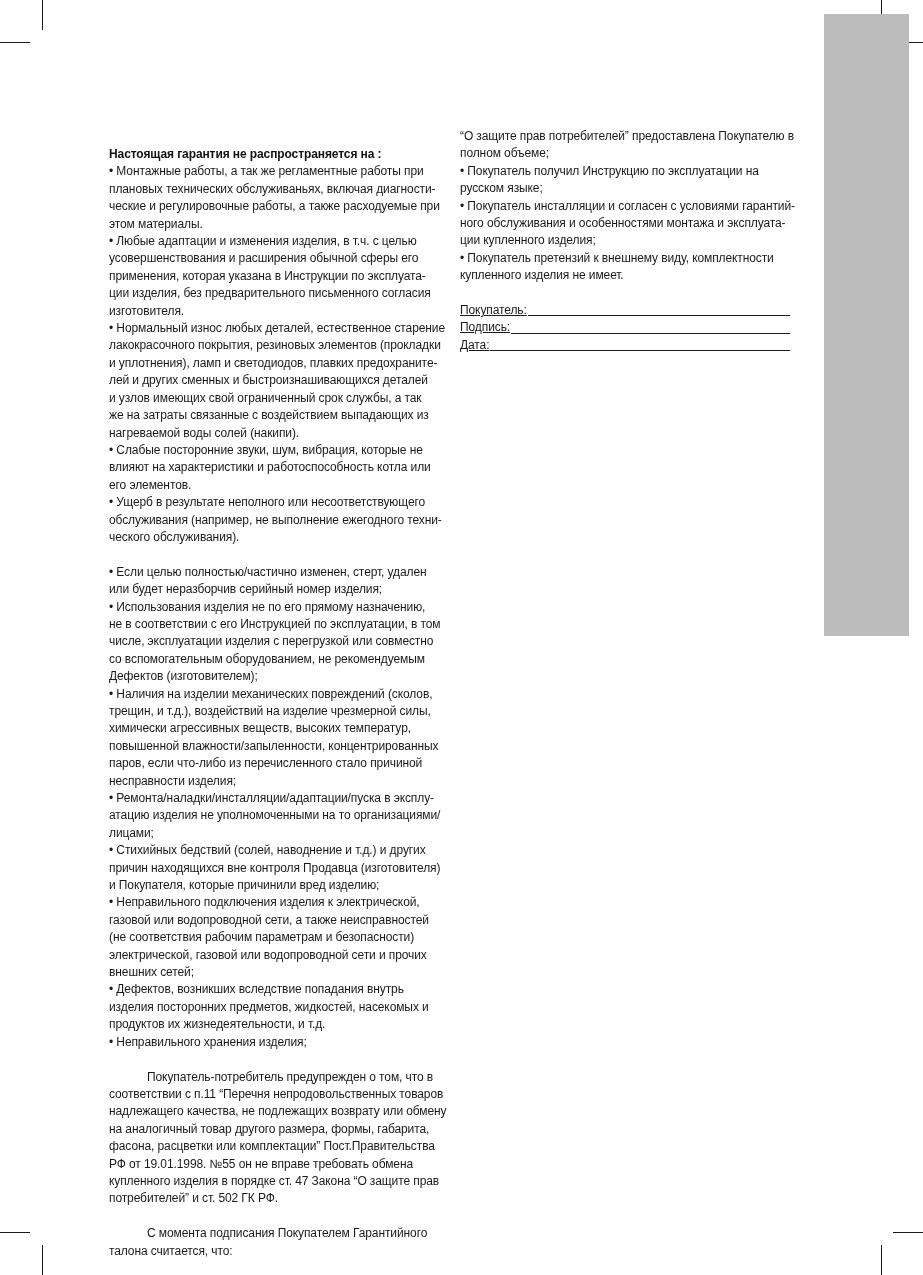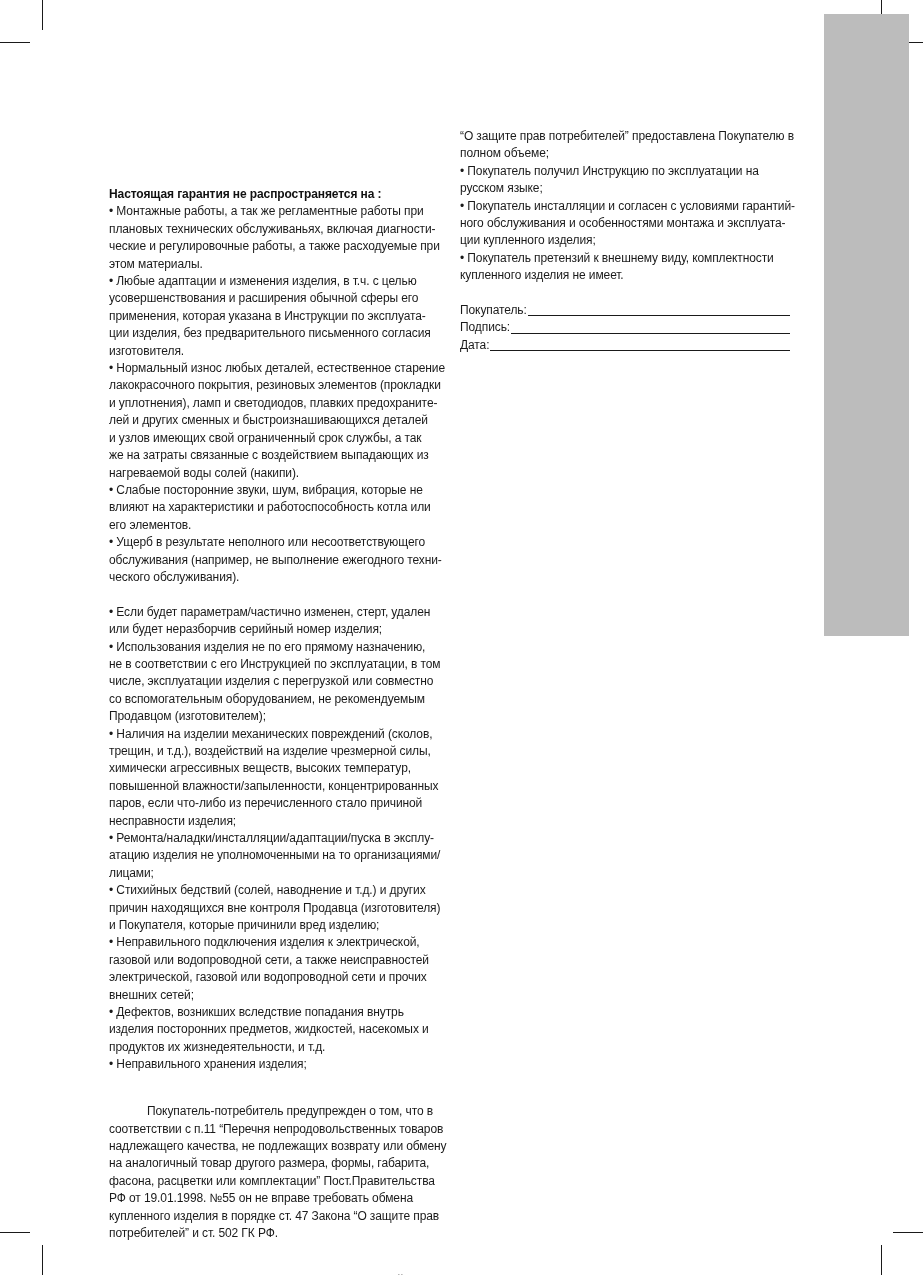--- a/index.html
+++ b/index.html
@@ -8,27 +8,27 @@
     background: #ffffff; color: #1a1a1a;
     font-family: "Liberation Sans", "DejaVu Sans", sans-serif;
   }
   .crop { position: absolute; background: #1a1a1a; }
   .crop.v { width: 1px; height: 30px; }
   .crop.h { height: 1px; width: 30px; }
   .side-tab { position: absolute; left: 824px; top: 14px; width: 85px; height: 622px; background: #bcbcbc; }
   .col { position: absolute; font-size: 12px; line-height: 17.4px; letter-spacing: -0.1px; }
   .col-left { left: 109px; top: 146px; width: 332px; }
   .col-right { left: 460px; top: 128px; width: 335px; }
-  .heading { font-weight: bold; color: #111; margin-top: 40px; }
+  .heading { font-weight: bold; color: #111; }
   .line { white-space: nowrap; }
   .blank { height: 17.4px; }
-  .indent { padding-left: 38px; margin-top: 12px; }
+  .indent { padding-left: 38px; }
   .field-row { display: flex; align-items: flex-end; white-space: nowrap; height: 17.4px; }
   .field-line { flex: 1; border-bottom: 1px solid #1a1a1a; margin-bottom: 3px; margin-left: 1px; }
-  .fields { width: 330px; }
+  .fields { width: 330px; text-decoration: underline; }
 </style>
 </head>
 <body>
 
 <div class="crop v" style="left:42px; top:0;"></div>
 <div class="crop h" style="left:0; top:42px;"></div>
 <div class="crop v" style="left:881px; top:0;"></div>
 <div class="crop h" style="left:893px; top:42px;"></div>
 <div class="crop h" style="left:0; top:1232px;"></div>
 <div class="crop v" style="left:42px; top:1245px;"></div>
@@ -58,41 +58,42 @@
     <div class="line">нагреваемой воды солей (накипи).</div>
     <div class="line">•  Слабые посторонние звуки, шум, вибрация, которые не</div>
     <div class="line">влияют на характеристики и работоспособность котла или</div>
     <div class="line">его элементов.</div>
     <div class="line">•  Ущерб в результате неполного или несоответствующего</div>
     <div class="line">обслуживания (например, не выполнение ежегодного техни-</div>
     <div class="line">ческого обслуживания).</div>
   </div>
   <div class="blank"></div>
   <div>
-    <div class="line">•  Если будет параметрам/частично изменен, стерт, удален</div>
+    <div class="line">•  Если целью полностью/частично изменен, стерт, удален</div>
     <div class="line">или будет неразборчив серийный номер изделия;</div>
     <div class="line">•  Использования изделия не по его прямому назначению,</div>
     <div class="line">не в соответствии с его Инструкцией по эксплуатации, в том</div>
     <div class="line">числе, эксплуатации изделия с перегрузкой или совместно</div>
     <div class="line">со вспомогательным оборудованием, не рекомендуемым</div>
-    <div class="line">Продавцом (изготовителем);</div>
+    <div class="line">Дефектов (изготовителем);</div>
     <div class="line">•  Наличия на изделии механических повреждений (сколов,</div>
     <div class="line">трещин, и т.д.), воздействий на изделие чрезмерной силы,</div>
     <div class="line">химически агрессивных веществ, высоких температур,</div>
     <div class="line">повышенной влажности/запыленности, концентрированных</div>
     <div class="line">паров, если что-либо из перечисленного стало причиной</div>
     <div class="line">несправности изделия;</div>
     <div class="line">•  Ремонта/наладки/инсталляции/адаптации/пуска в эксплу-</div>
     <div class="line">атацию изделия не уполномоченными на то организациями/</div>
     <div class="line">лицами;</div>
     <div class="line">•  Стихийных бедствий (солей, наводнение и т.д.) и других</div>
     <div class="line">причин находящихся вне контроля Продавца (изготовителя)</div>
     <div class="line">и Покупателя, которые причинили вред изделию;</div>
     <div class="line">•  Неправильного подключения изделия к электрической,</div>
     <div class="line">газовой или водопроводной сети, а также неисправностей</div>
+    <div class="line">(не соответствия рабочим параметрам и безопасности)</div>
     <div class="line">электрической, газовой или водопроводной сети и прочих</div>
     <div class="line">внешних сетей;</div>
     <div class="line">•  Дефектов, возникших вследствие попадания внутрь</div>
     <div class="line">изделия посторонних предметов, жидкостей, насекомых и</div>
     <div class="line">продуктов их жизнедеятельности, и т.д.</div>
     <div class="line">•  Неправильного хранения изделия;</div>
   </div>
   <div class="blank"></div>
   <div>
     <div class="line indent">Покупатель-потребитель предупрежден о том, что в</div>

